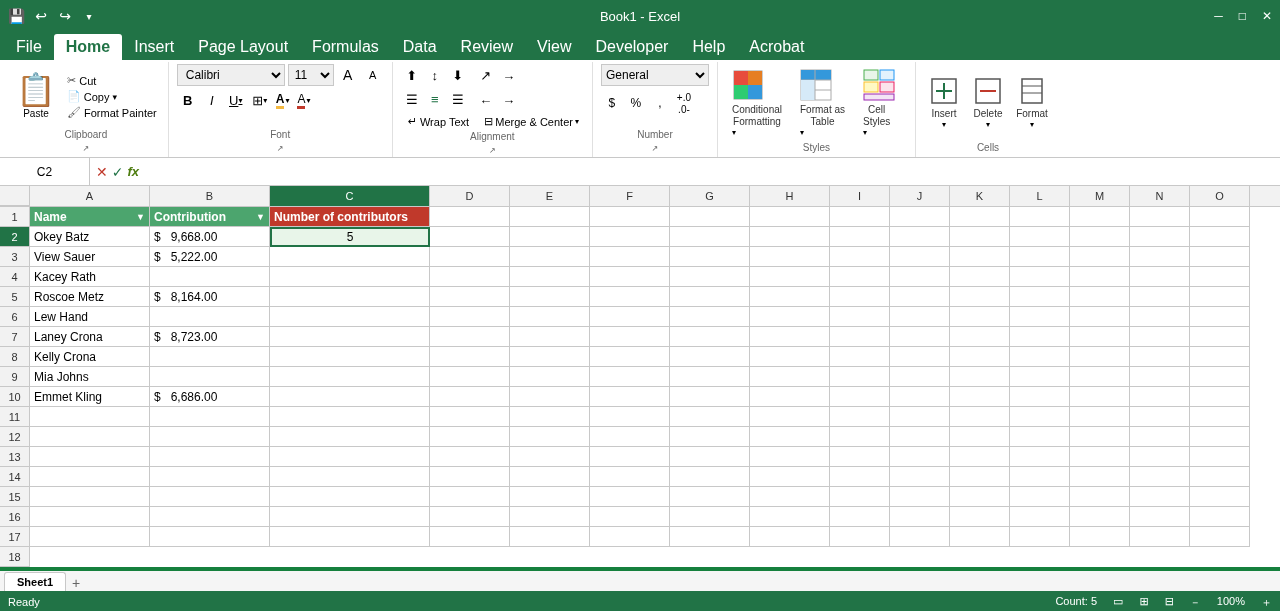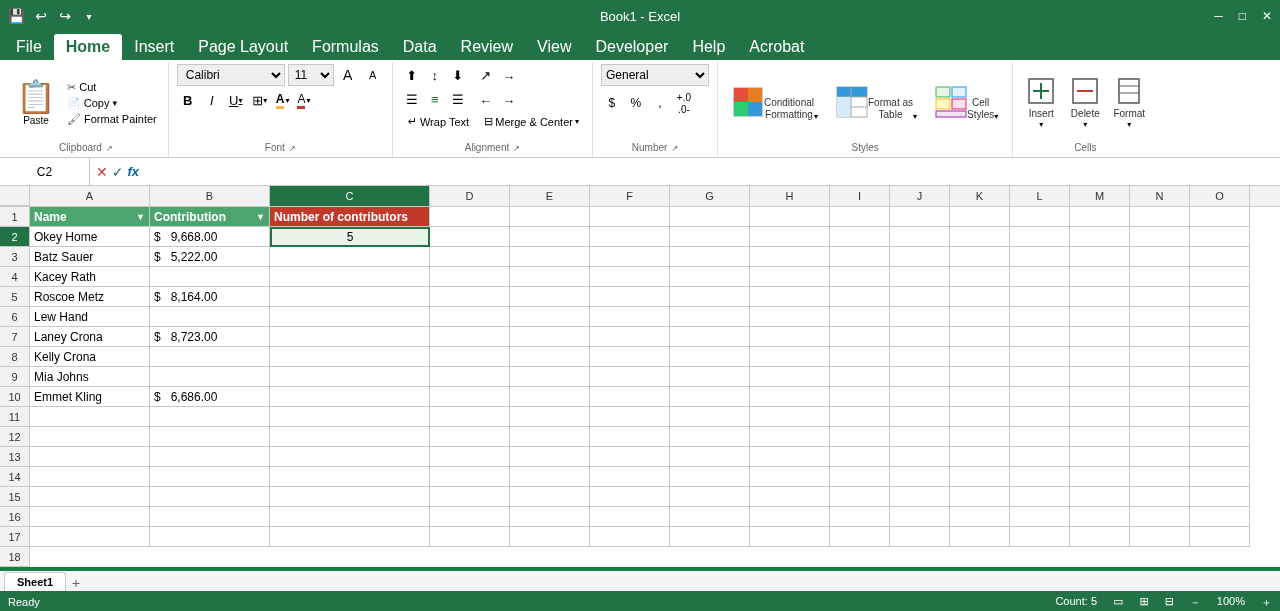--- a/index.html
+++ b/index.html
@@ -58,22 +58,23 @@
       padding: 2px 8px 2px 8px;
       min-width: fit-content;
     }
     .ribbon-group:last-child { border-right: none; }
     .ribbon-group-label {
       font-size: 10px;
       color: #666;
       margin-top: auto;
       padding-bottom: 2px;
       display: flex;
-      align-items: flex-end;
+      align-items: center;
       gap: 4px;
+      flex-direction: column;
     }
     .ribbon-group-label .expand-icon { font-size: 8px; }
     .ribbon-controls {
       display: flex;
       align-items: center;
       gap: 4px;
       flex: 1;
     }
     .paste-btn {
       display: flex;
@@ -200,21 +201,21 @@
       font-size: 12px;
       outline: none;
       text-align: center;
     }
     .formula-bar-icons {
       display: flex;
       align-items: center;
       padding: 0 6px;
       gap: 4px;
     }
-    .fx-icon { color: #0369a1; font-style: italic; font-size: 13px; font-weight: bold; }
+    .fx-icon { color: #4d7c0f; font-style: italic; font-size: 13px; font-weight: bold; }
     .formula-input {
       flex: 1;
       border: none;
       padding: 0 6px;
       font-size: 12px;
       outline: none;
     }
 
     
     .spreadsheet-container {
@@ -392,21 +393,22 @@
 
     .number-format-btn {
       width: 22px; height: 22px;
       display: flex; align-items: center; justify-content: center;
       border: 1px solid transparent; cursor: pointer; font-size: 12px;
       border-radius: 2px;
     }
 
     .big-style-btn {
       display: flex;
-      align-items: flex-end;
+      flex-direction: column;
+      align-items: flex-start;
       justify-content: center;
       cursor: pointer;
       padding: 2px 6px;
       min-width: 50px;
     }
     .cell-action-btn {
       display: flex;
       flex-direction: column;
       align-items: center;
       cursor: pointer;
@@ -735,39 +737,39 @@
         <div class="cell col-i"></div>
         <div class="cell col-j"></div>
         <div class="cell col-k"></div>
         <div class="cell col-l"></div>
         <div class="cell col-m"></div>
         <div class="cell col-n"></div>
         <div class="cell col-o"></div>
       </div>
 
       <div class="grid-row">
-        <div class="cell col-a">Okey Home</div>
+        <div class="cell col-a">Okey Batz</div>
         <div class="cell col-b">$&nbsp;&nbsp;&nbsp;9,668.00</div>
         <div class="cell col-c selected-col-c" style="border:2px solid #217346; background:#e8f5e9; justify-content:center;">5</div>
         <div class="cell col-d"></div>
         <div class="cell col-e"></div>
         <div class="cell col-f"></div>
         <div class="cell col-g"></div>
         <div class="cell col-h"></div>
         <div class="cell col-i"></div>
         <div class="cell col-j"></div>
         <div class="cell col-k"></div>
         <div class="cell col-l"></div>
         <div class="cell col-m"></div>
         <div class="cell col-n"></div>
         <div class="cell col-o"></div>
       </div>
 
       <div class="grid-row">
-        <div class="cell col-a">Batz Sauer</div>
+        <div class="cell col-a">View Sauer</div>
         <div class="cell col-b">$&nbsp;&nbsp;&nbsp;5,222.00</div>
         <div class="cell col-c"></div>
         <div class="cell col-d"></div>
         <div class="cell col-e"></div>
         <div class="cell col-f"></div>
         <div class="cell col-g"></div>
         <div class="cell col-h"></div>
         <div class="cell col-i"></div>
         <div class="cell col-j"></div>
         <div class="cell col-k"></div>

